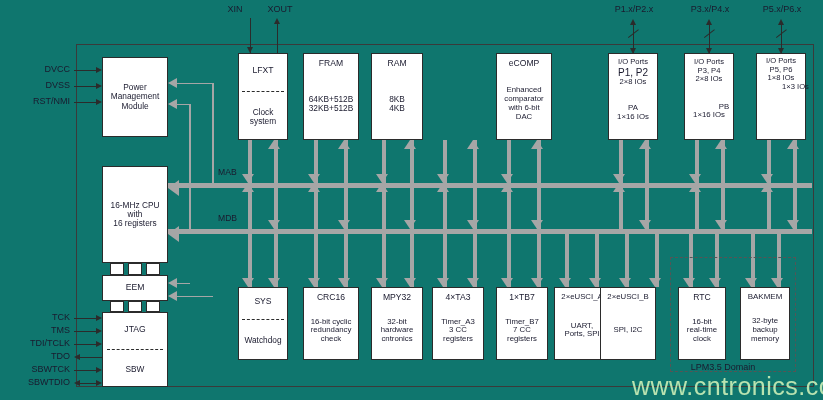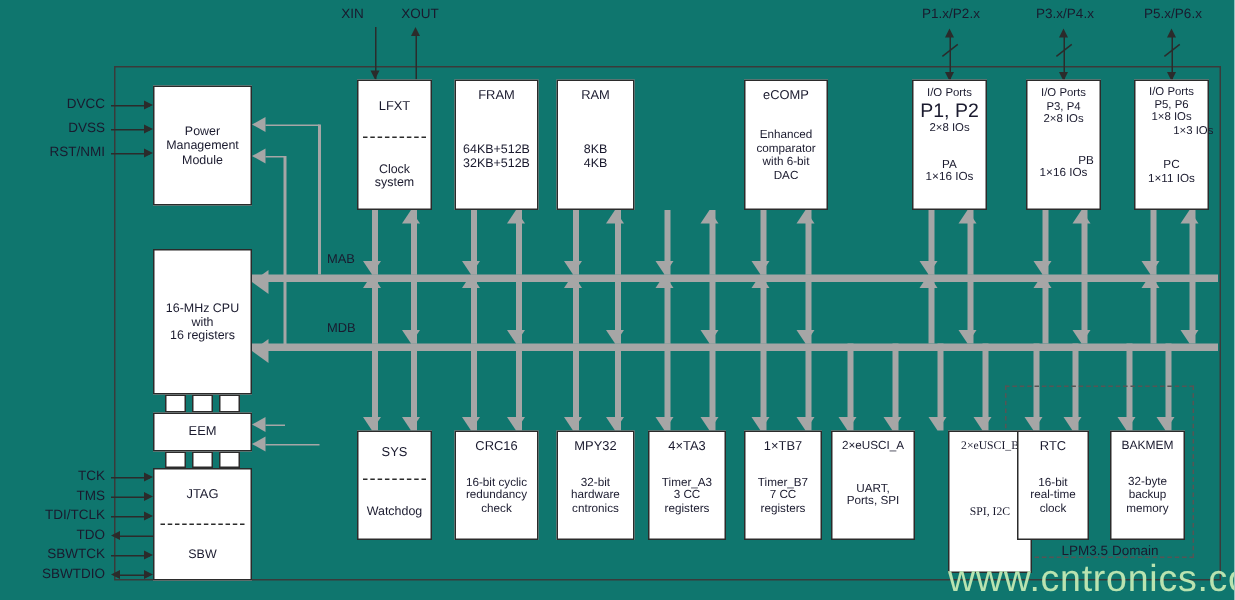--- a/index.html
+++ b/index.html
@@ -262,45 +262,41 @@
     <div class="body">
       <div class="sub" style="font-size:7.8px;">Enhanced</div>
       <div class="sub" style="font-size:7.8px;">comparator</div>
       <div class="sub" style="font-size:7.8px;">with 6-bit</div>
       <div class="sub" style="font-size:7.8px;">DAC</div>
     </div>
   </div>
 
   <div class="abs box" style="left:608px;top:53px;width:50px;height:87px;">
     <div class="ttl" style="font-size:7.6px;margin-top:4px;">I/O Ports</div>
-    <div class="sub" style="font-size:13px;text-align:center;">P1, P2</div>
+    <div class="sub" style="font-size:10px;text-align:center;">P1, P2</div>
     <div class="sub" style="font-size:7.6px;">2×8 IOs</div>
     <div class="body">
       <div class="sub" style="font-size:7.8px;">PA</div>
       <div class="sub" style="font-size:7.8px;">1×16 IOs</div>
     </div>
   </div>
   <div class="abs box" style="left:684px;top:53px;width:50px;height:87px;">
     <div class="ttl" style="font-size:7.6px;margin-top:4px;">I/O Ports</div>
     <div class="sub" style="font-size:7.6px;">P3, P4</div>
     <div class="sub" style="font-size:7.6px;">2×8 IOs</div>
     <div class="body">
       <div class="sub" style="font-size:7.8px;margin-left:30px;">PB</div>
       <div class="sub" style="font-size:7.8px;">1×16 IOs</div>
     </div>
   </div>
   <div class="abs box" style="left:756px;top:53px;width:50px;height:87px;">
     <div class="ttl" style="font-size:7.6px;margin-top:3px;">I/O Ports</div>
     <div class="sub" style="font-size:7.6px;">P5, P6</div>
     <div class="sub" style="font-size:7.6px;">1×8 IOs</div>
     <div class="sub" style="font-size:7.6px;margin-left:29px;">1×3 IOs</div>
-    <div class="body">
-      <div class="sub" style="font-size:7.8px;">PC</div>
-      <div class="sub" style="font-size:7.8px;">1×11 IOs</div>
-    </div>
   </div>
 
   <div class="abs gh" style="left:168px;top:183px;width:644px;"></div>
   <div class="abs buslabel" style="left:218px;top:168px;">MAB</div>
 
   <div class="abs gh" style="left:168px;top:229px;width:644px;"></div>
   <div class="abs buslabel" style="left:218px;top:214px;">MDB</div>
 
   <div class="abs gArrL" style="left:168px;top:180px;"></div>
   <div class="abs gArrL" style="left:168px;top:226px;"></div>
@@ -424,21 +420,21 @@
   <div class="abs gArrD" style="left:682.5px;top:278px;"></div>
   <div class="abs gv" style="left:715px;top:229px;height:58px;"></div>
   <div class="abs gArrD" style="left:708.5px;top:278px;"></div>
 
   <div class="abs gv" style="left:751px;top:229px;height:58px;"></div>
   <div class="abs gArrD" style="left:744.5px;top:278px;"></div>
   <div class="abs gv" style="left:777px;top:229px;height:58px;"></div>
   <div class="abs gArrD" style="left:770.5px;top:278px;"></div>
 
   <div class="abs" id="lpm-domain" style="left:670px;top:257px;width:126px;height:115px;"></div>
-  <div class="abs" id="lpm-domain-label" style="left:677px;top:362px;width:126px;text-align:center;">LPM3.5 Domain</div>
+  <div class="abs" id="lpm-domain-label" style="left:660px;top:362px;width:126px;text-align:center;">LPM3.5 Domain</div>
 
   <div class="abs box" style="left:238px;top:287px;width:50px;height:73px;">
     <div class="body" style="flex:0 0 28px;">
       <div class="ttl" style="margin-top:0;">SYS</div>
     </div>
     <div class="sep"></div>
     <div class="body">
       <div class="sub">Watchdog</div>
     </div>
   </div>
@@ -480,21 +476,21 @@
   </div>
 
   <div class="abs box" style="left:554px;top:287px;width:56px;height:73px;">
     <div class="ttl" style="font-size:7.8px;">2×eUSCI_A</div>
     <div class="body">
       <div class="sub" style="font-size:7.8px;">UART,</div>
       <div class="sub" style="font-size:7.8px;">Ports, SPI</div>
     </div>
   </div>
 
-  <div class="abs box" style="left:632px;top:287px;width:56px;height:95px;font-family:Liberation Serif, serif;">
+  <div class="abs box" style="left:600px;top:287px;width:56px;height:73px;">
     <div class="ttl" style="font-size:7.8px;">2×eUSCI_B</div>
     <div class="body">
       <div class="sub" style="font-size:7.8px;">SPI, I2C</div>
     </div>
   </div>
 
   <div class="abs box" style="left:678px;top:287px;width:48px;height:73px;">
     <div class="ttl">RTC</div>
     <div class="body">
       <div class="sub" style="font-size:7.8px;">16-bit</div>

